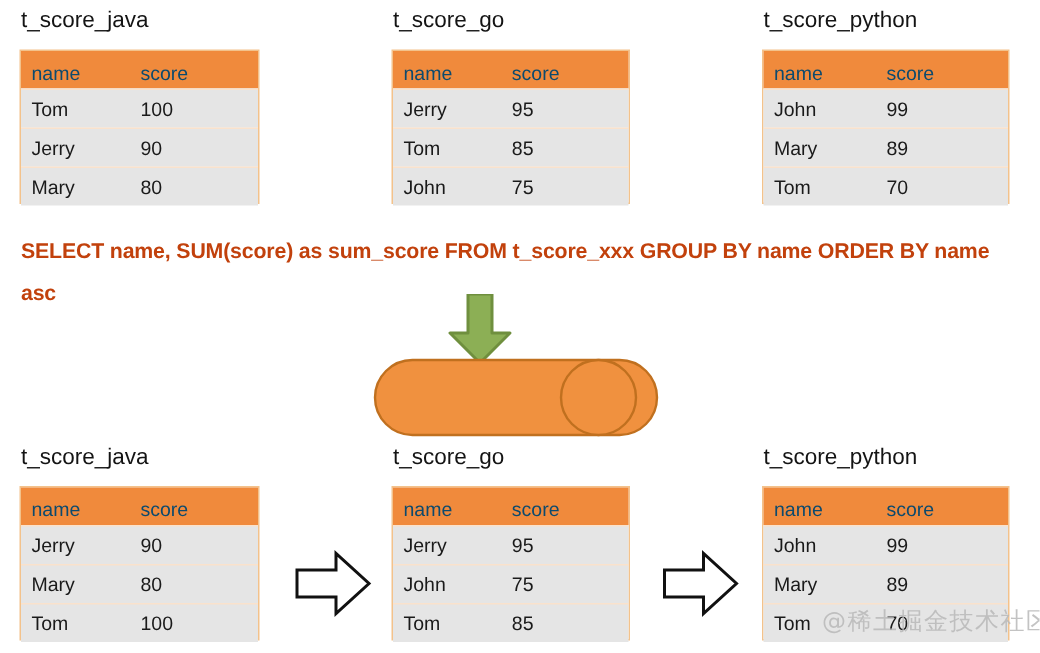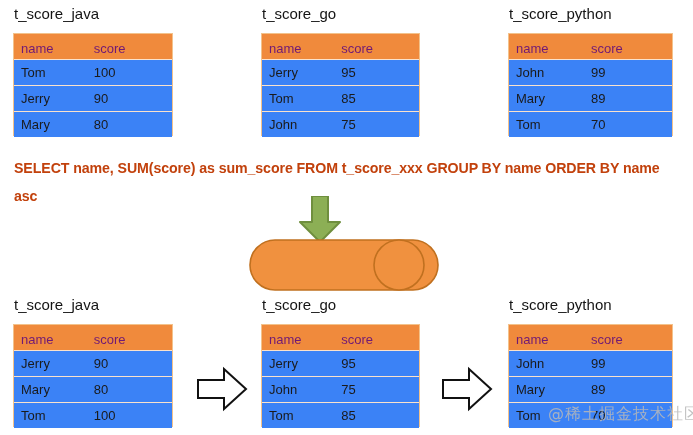--- a/index.html
+++ b/index.html
@@ -40,28 +40,28 @@
     box-sizing: border-box;
   }
   .tbl-row {
     display: flex;
     box-sizing: border-box;
   }
   .tbl-head {
     background: #F08A3C;
   }
   .tbl-head .cell {
-    color: #701a75;
+    color: #0c4a6e;
     font-size: 13px;
     font-weight: 400;
     padding-top: 4px;
   }
   .tbl-body-row {
     border-top: 1px solid #FAE2CC;
-    background: #3b82f6;
+    background: #e5e5e5;
   }
   .cell {
     box-sizing: border-box;
     font-size: 13px;
     line-height: 1;
     display: flex;
     align-items: center;
     padding-left: 7px;
     overflow: hidden;
     white-space: nowrap;

